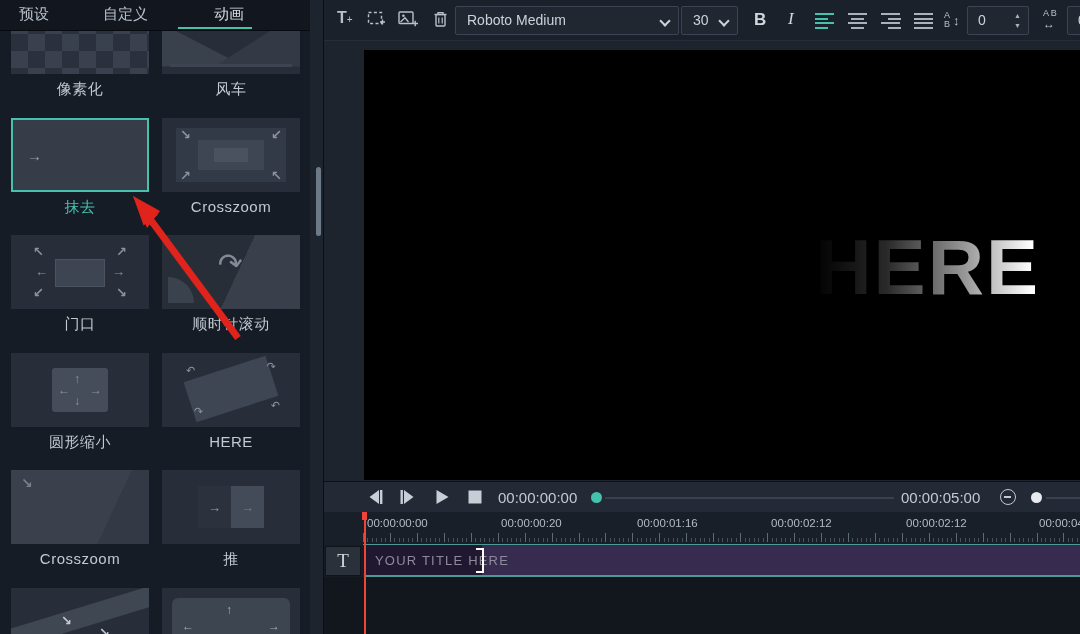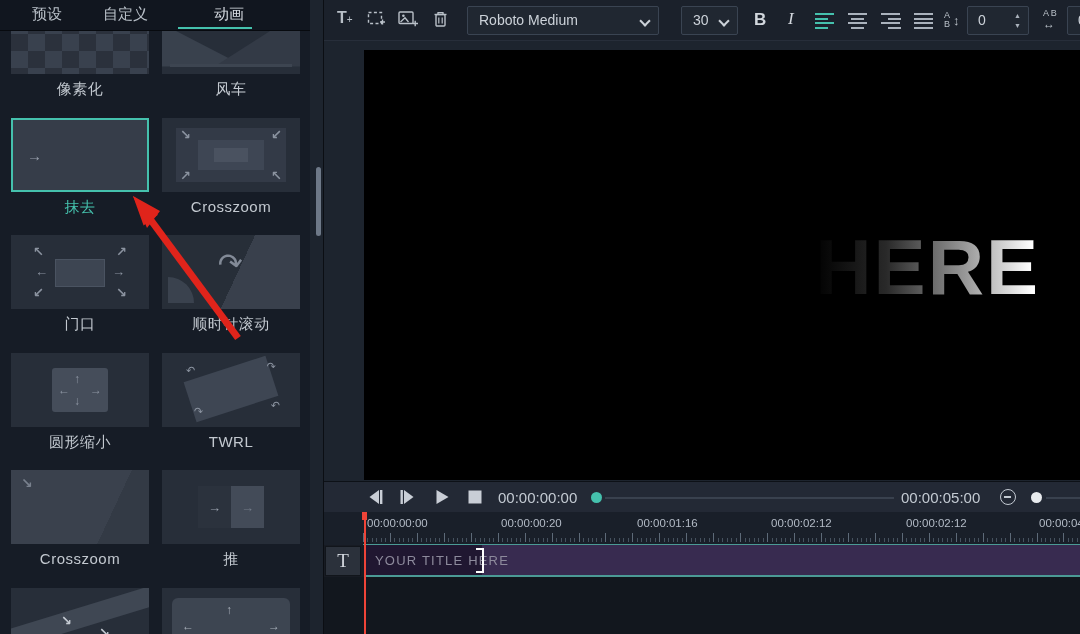--- a/index.html
+++ b/index.html
@@ -107,21 +107,21 @@
 
   #annotation-arrow { position:absolute; left:0; top:0; width:1080px; height:634px; z-index:50; pointer-events:none; }
 
   svg.ic { display:block; }
 </style>
 </head>
 <body>
 
 <div id="left-panel">
   <div id="tabbar">
-    <div class="tab" style="left:32px">预设</div>
+    <div class="tab" style="left:19px">预设</div>
     <div class="tab" style="left:103px">自定义</div>
     <div class="tab active" style="left:214px">动画</div>
     <div id="tab-underline"></div>
   </div>
 
   <div id="grid-viewport">
     <div id="grid-rows">
 
       <div class="cell" style="left:162px;top:0">
         <div class="thumb t-pinwheel">
@@ -187,21 +187,21 @@
         <div class="lbl">圆形缩小</div>
       </div>
       <div class="cell" style="left:162px;top:352.5px">
         <div class="thumb t-twrl">
           <i class="rect"></i>
           <span style="left:24px;top:12px">↶</span>
           <span style="right:24px;top:8px">↷</span>
           <span style="left:32px;bottom:10px">↷</span>
           <span style="right:20px;bottom:16px">↶</span>
         </div>
-        <div class="lbl">TWRL</div>
+        <div class="lbl">HERE</div>
       </div>
 
       <div class="cell" style="left:11px;top:470px">
         <div class="thumb t-linearwipe">
           <span>↘</span>
         </div>
         <div class="lbl">Crosszoom</div>
       </div>
       <div class="cell" style="left:162px;top:470px">
         <div class="thumb t-push">
@@ -256,21 +256,21 @@
     </div>
     <div class="tbtn" style="left:109px;top:11px">
       <svg class="ic" width="15" height="17" viewBox="0 0 15 17">
           <path d="M1.5 3.5 h12" stroke="#b9c0c8" stroke-width="1.4"></path>
           <path d="M5 3.2 v-1.6 h5 v1.6" fill="none" stroke="#b9c0c8" stroke-width="1.3"></path>
           <rect x="3" y="3.5" width="9" height="11.5" fill="none" stroke="#b9c0c8" stroke-width="1.4" rx="1"></rect>
           <path d="M5.8 6.5 v6 M9.2 6.5 v6" stroke="#b9c0c8" stroke-width="1.2"></path>
         </svg>
     </div>
 
-    <div class="combo" style="left:143px;width:192px">
+    <div class="combo" style="left:131px;width:224px">
       <span>Roboto Medium</span>
       <i class="chev"></i>
     </div>
     <div class="combo" style="left:357px;width:57px">
       <span>30</span>
       <i class="chev"></i>
     </div>
 
     <div class="tbtn" style="left:430px;top:10px;font-size:17px;font-weight:bold;color:#d2d7dd">B</div>
     <div class="tbtn" style="left:464px;top:9px;font-size:17px;font-style:italic;color:#d2d7dd;font-family:'Liberation Serif','DejaVu Serif',serif">I</div>

